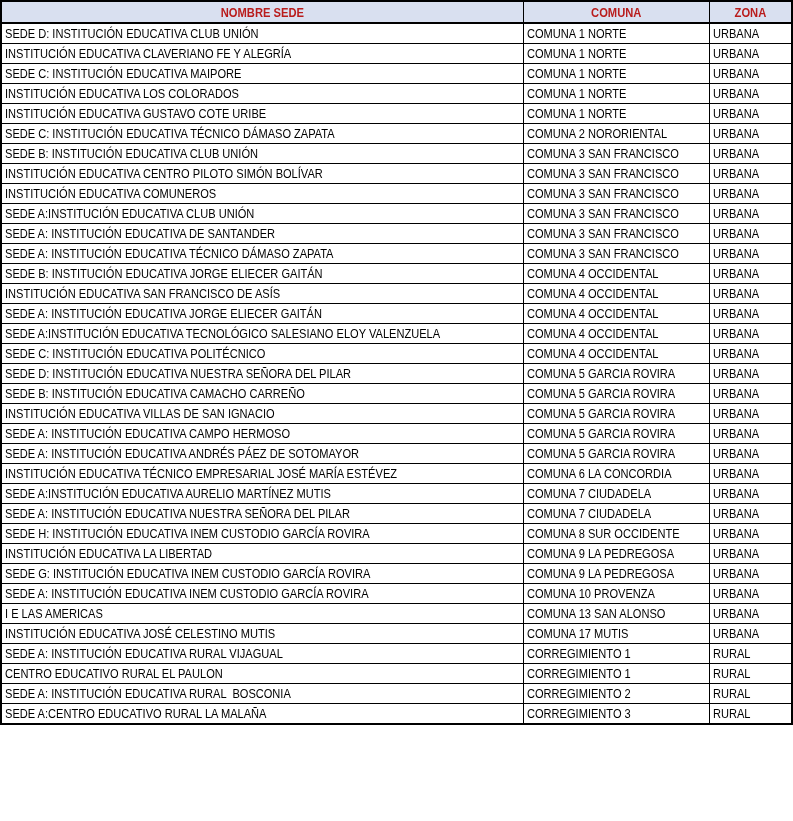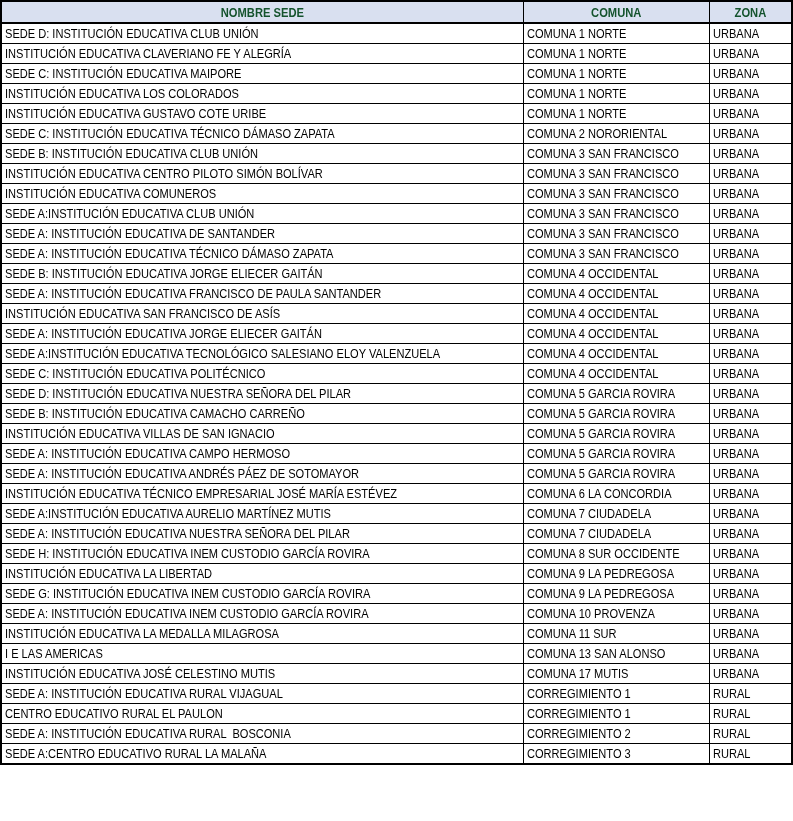--- a/index.html
+++ b/index.html
@@ -24,21 +24,21 @@
   table.sedes col.c-comuna{ width: 186px; }
   table.sedes col.c-zona  { width: 83px;  }
 
   table.sedes th {
     background: #d9e0f0;
     border: 1px solid #000000;
     border-bottom: 2px solid #000000;
     height: 18px;
     font-size: 13px;
     font-weight: bold;
-    color: #14532d;
+    color: #b91c1c;
     text-align: center;
     padding: 1px 2px;
     overflow: hidden;
   }
   table.sedes td {
     border: 1px solid #000000;
     height: 19px;
     font-size: 13.5px;
     color: #000000;
     background: #ffffff;
@@ -136,25 +136,20 @@
           <td><span class="cond">SEDE A: INSTITUCIÓN EDUCATIVA TÉCNICO DÁMASO ZAPATA</span></td>
           <td><span class="cond">COMUNA 3 SAN FRANCISCO</span></td>
           <td><span class="cond">URBANA</span></td>
         </tr>
         <tr>
           <td><span class="cond">SEDE B: INSTITUCIÓN EDUCATIVA JORGE ELIECER GAITÁN</span></td>
           <td><span class="cond">COMUNA 4 OCCIDENTAL</span></td>
           <td><span class="cond">URBANA</span></td>
         </tr>
         <tr>
-          <td><span class="cond">SEDE A: INSTITUCIÓN EDUCATIVA FRANCISCO DE PAULA SANTANDER</span></td>
-          <td><span class="cond">COMUNA 4 OCCIDENTAL</span></td>
-          <td><span class="cond">URBANA</span></td>
-        </tr>
-        <tr>
           <td><span class="cond">INSTITUCIÓN EDUCATIVA SAN FRANCISCO DE ASÍS</span></td>
           <td><span class="cond">COMUNA 4 OCCIDENTAL</span></td>
           <td><span class="cond">URBANA</span></td>
         </tr>
         <tr>
           <td><span class="cond">SEDE A: INSTITUCIÓN EDUCATIVA JORGE ELIECER GAITÁN</span></td>
           <td><span class="cond">COMUNA 4 OCCIDENTAL</span></td>
           <td><span class="cond">URBANA</span></td>
         </tr>
         <tr>
@@ -218,25 +213,20 @@
           <td><span class="cond">URBANA</span></td>
         </tr>
         <tr>
           <td><span class="cond">SEDE G: INSTITUCIÓN EDUCATIVA INEM CUSTODIO GARCÍA ROVIRA</span></td>
           <td><span class="cond">COMUNA 9 LA PEDREGOSA</span></td>
           <td><span class="cond">URBANA</span></td>
         </tr>
         <tr>
           <td><span class="cond">SEDE A: INSTITUCIÓN EDUCATIVA INEM CUSTODIO GARCÍA ROVIRA</span></td>
           <td><span class="cond">COMUNA 10 PROVENZA</span></td>
-          <td><span class="cond">URBANA</span></td>
-        </tr>
-        <tr>
-          <td><span class="cond">INSTITUCIÓN EDUCATIVA LA MEDALLA MILAGROSA</span></td>
-          <td><span class="cond">COMUNA 11 SUR</span></td>
           <td><span class="cond">URBANA</span></td>
         </tr>
         <tr>
           <td><span class="cond">I E LAS AMERICAS</span></td>
           <td><span class="cond">COMUNA 13 SAN ALONSO</span></td>
           <td><span class="cond">URBANA</span></td>
         </tr>
         <tr>
           <td><span class="cond">INSTITUCIÓN EDUCATIVA JOSÉ CELESTINO MUTIS</span></td>
           <td><span class="cond">COMUNA 17 MUTIS</span></td>

